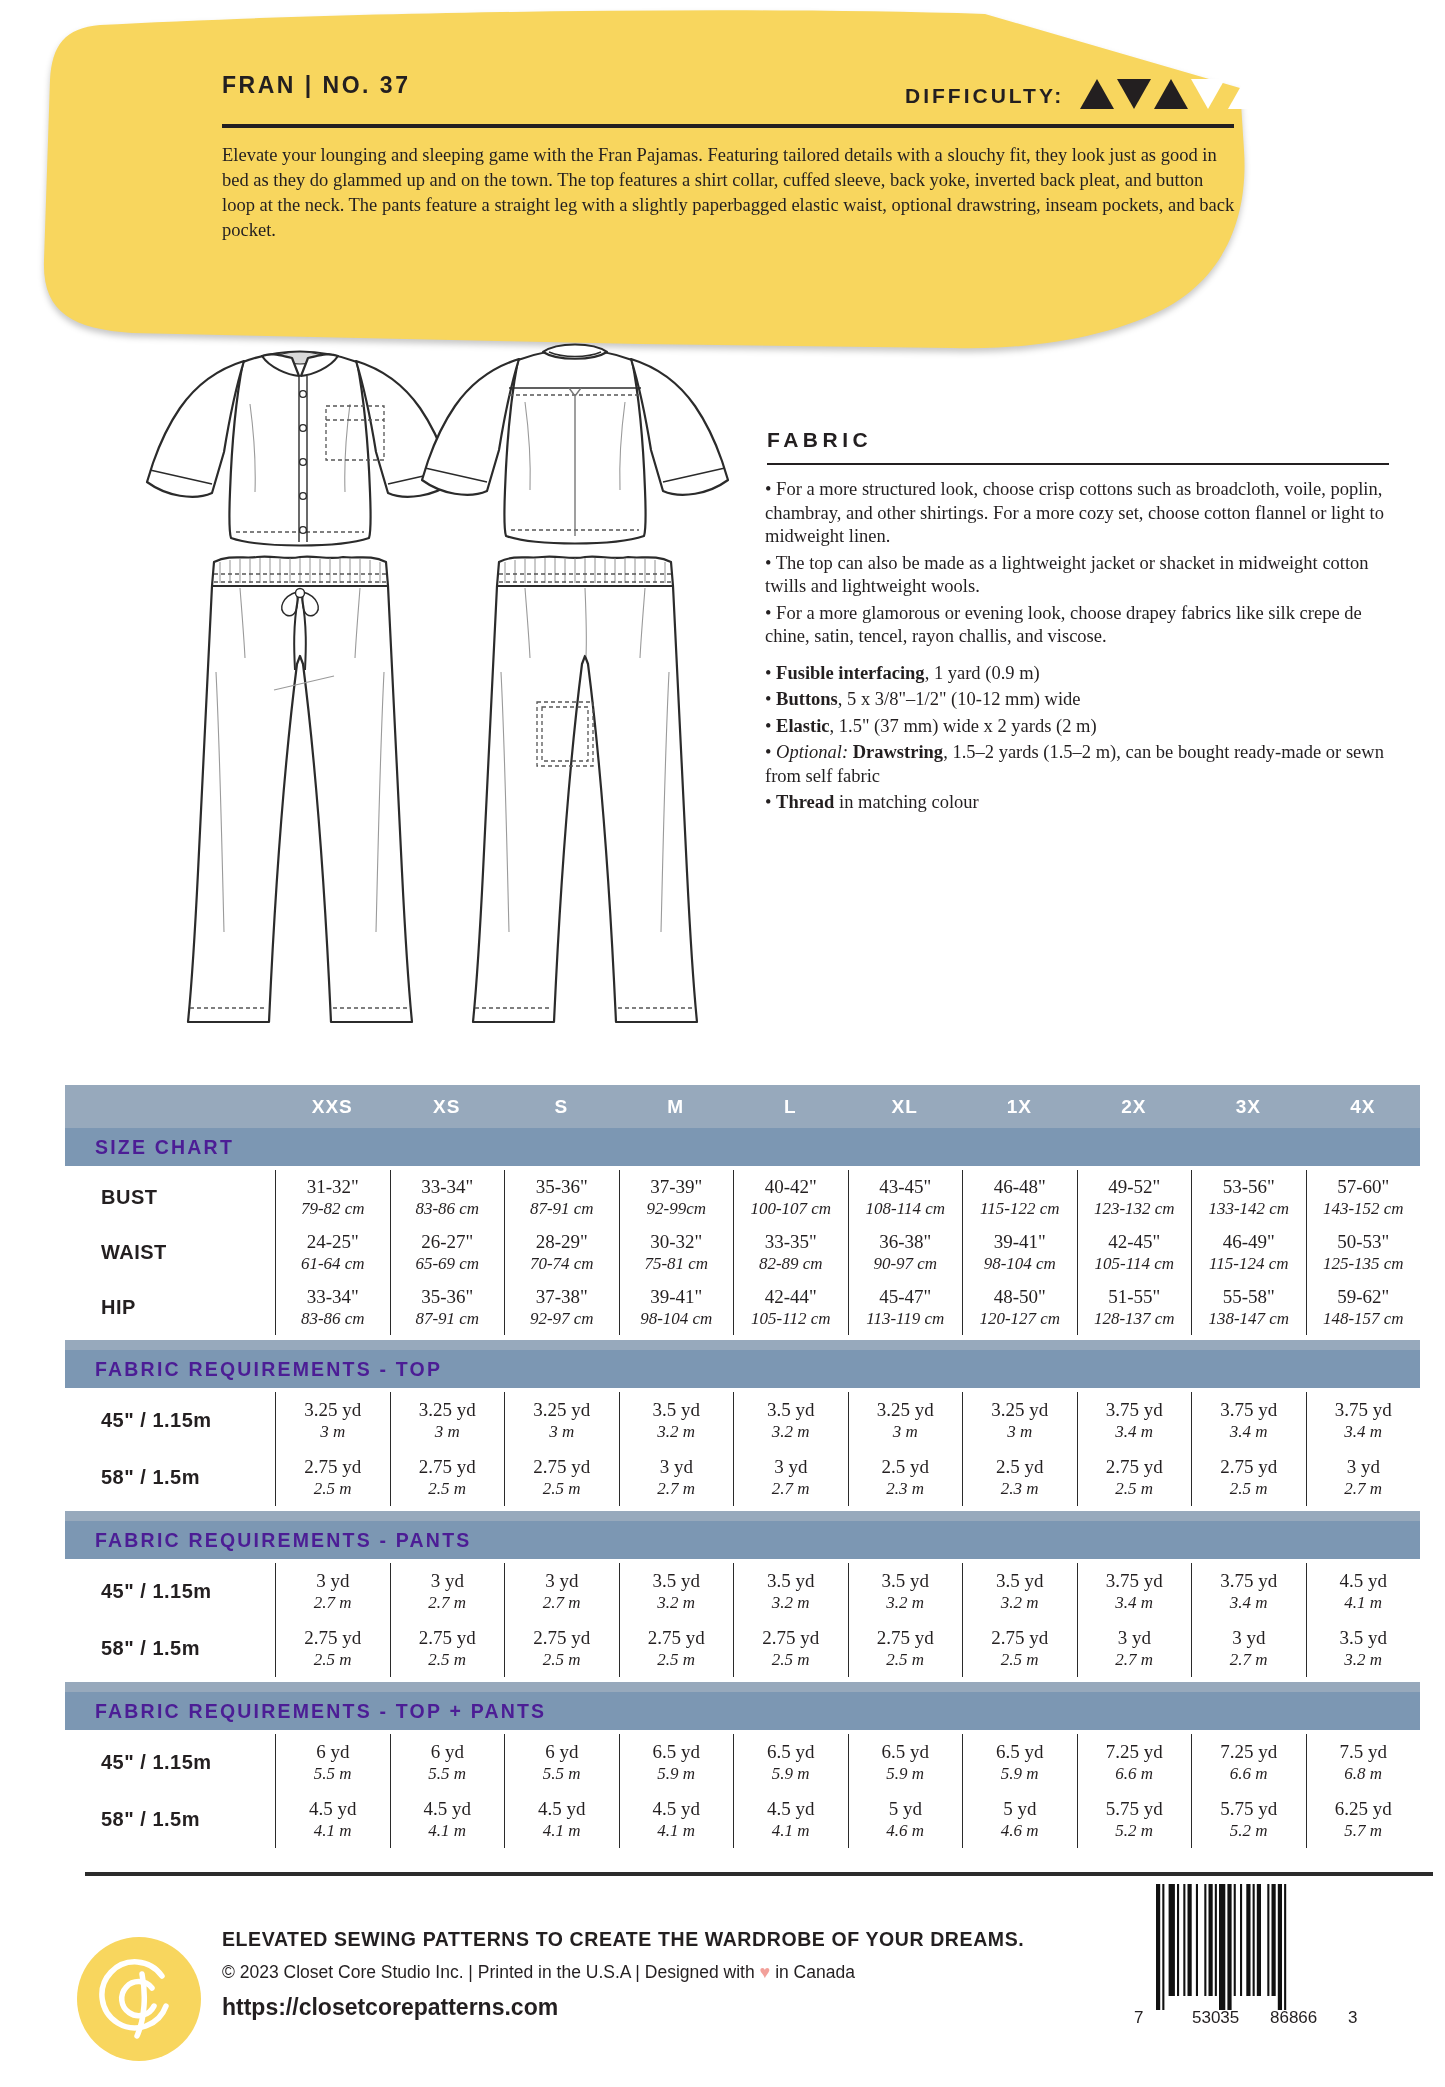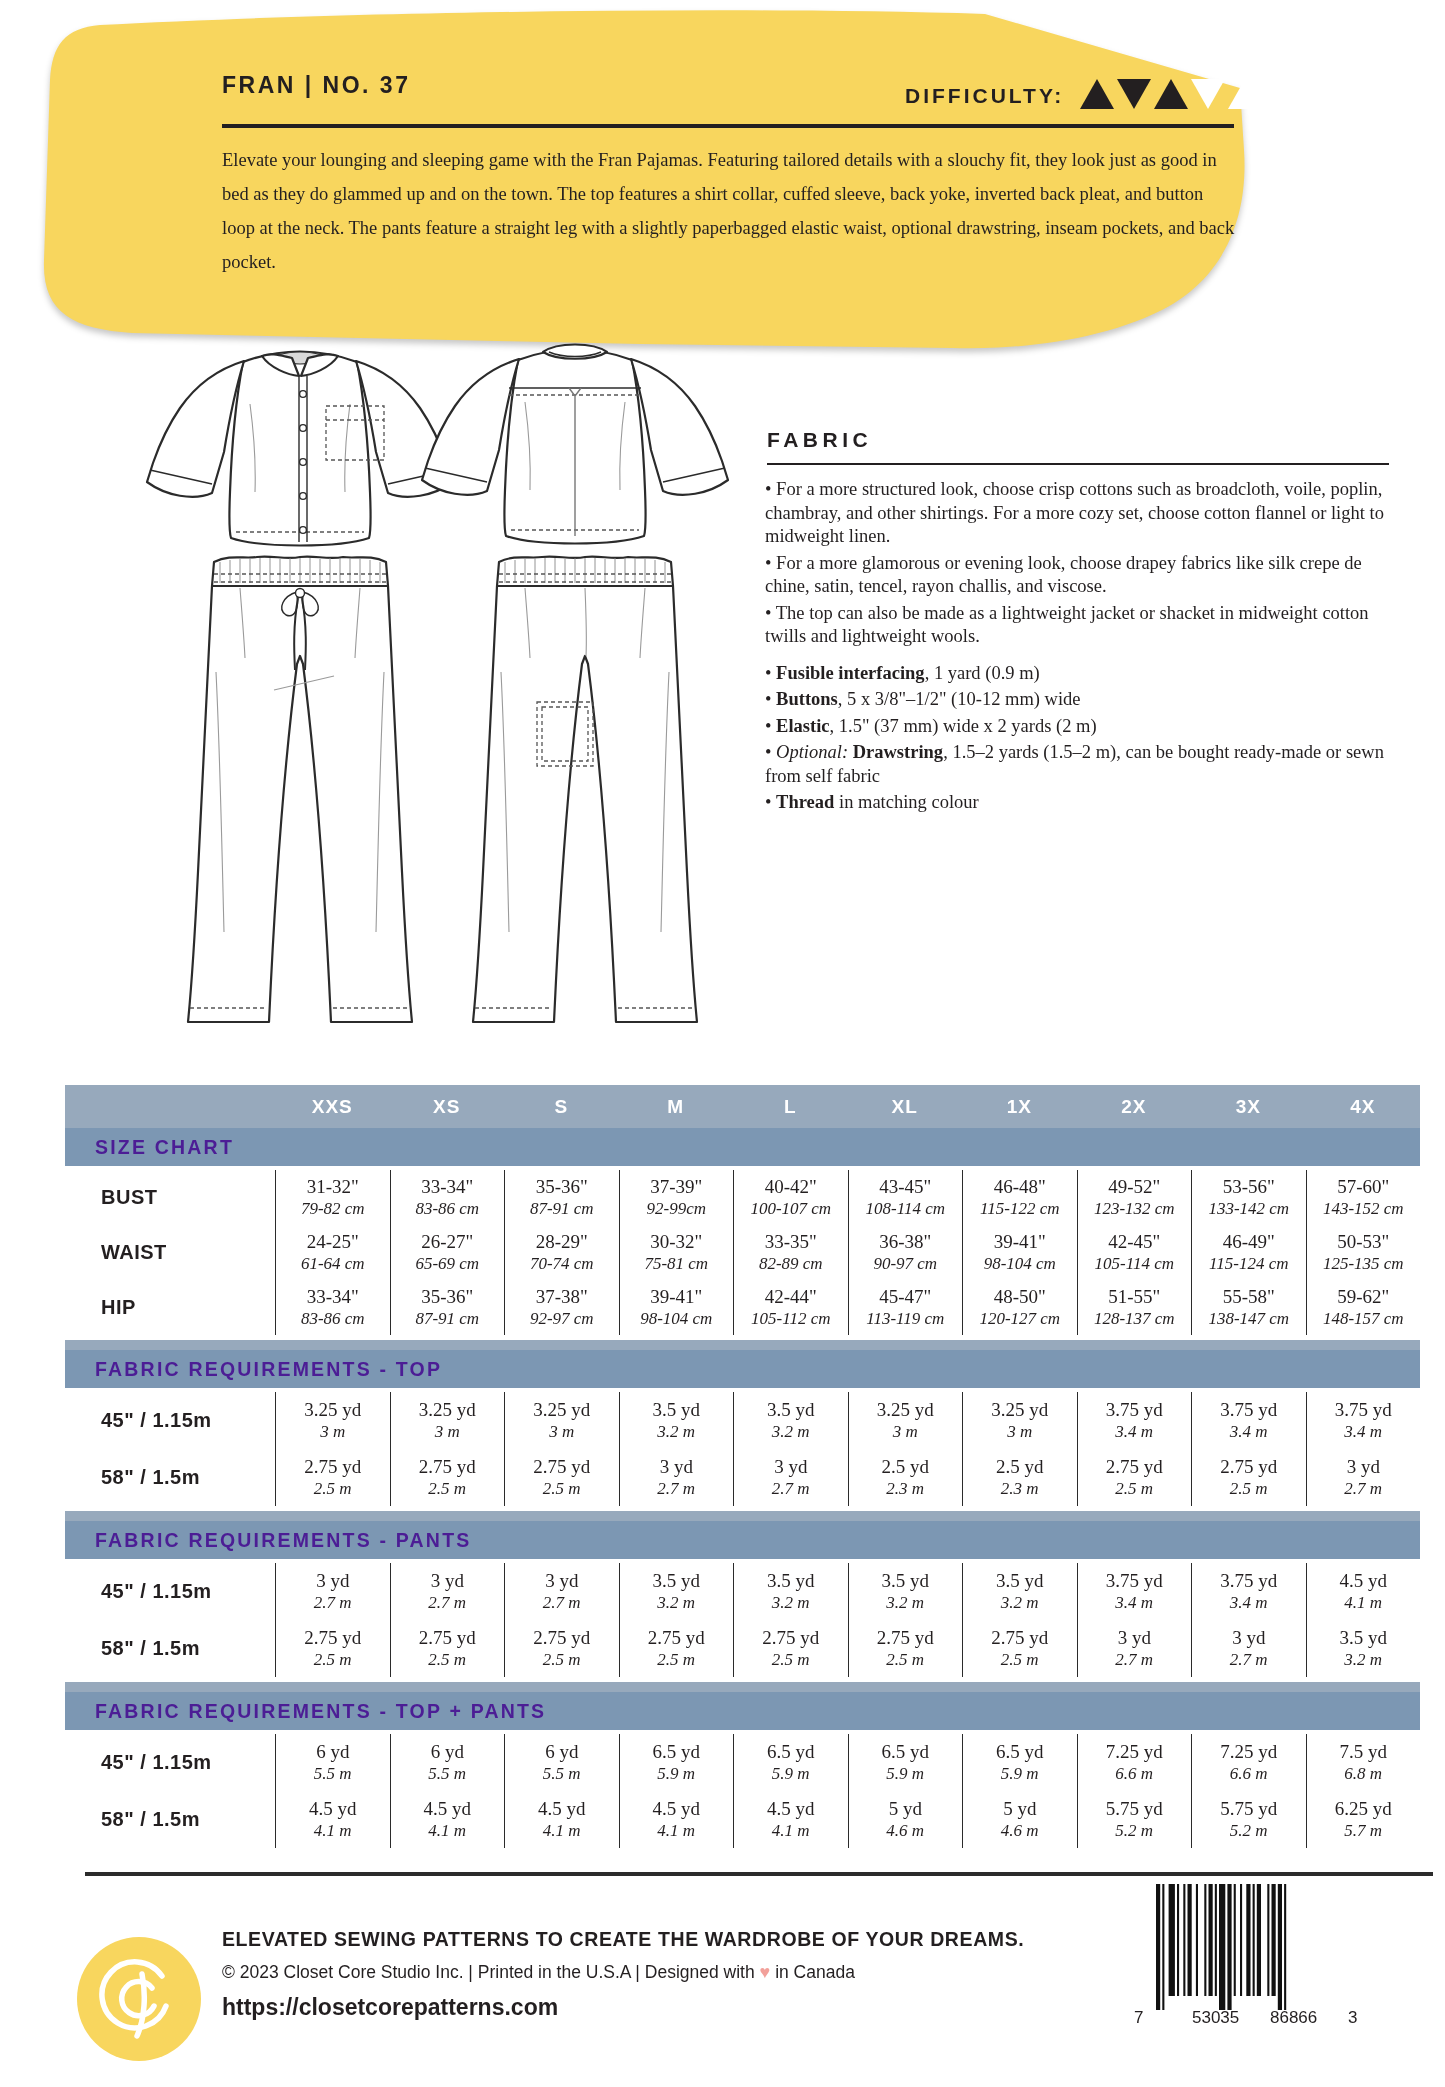--- a/index.html
+++ b/index.html
@@ -7,21 +7,21 @@
         font-family:"Liberation Sans",sans-serif;color:#231f20;overflow:hidden;padding-left:12px;}
 
   
   .blob-svg{position:absolute;left:0;top:0;width:1445px;height:380px;}
   .blob-svg path{filter:drop-shadow(0 4px 3px rgba(0,0,0,0.22));}
   .brand-title{position:absolute;left:222px;top:72px;font-size:23px;font-weight:bold;letter-spacing:2.5px;}
   .difficulty{position:absolute;left:905px;top:77px;display:flex;align-items:center;gap:16px;}
   .difficulty-label{font-size:21px;font-weight:bold;letter-spacing:3px;}
   .header-rule{position:absolute;left:222px;top:124px;width:1012px;height:3.5px;background:#231f20;}
   .description{position:absolute;left:222px;top:143px;width:1014px;
-               font-family:"Liberation Serif",serif;font-size:18.5px;line-height:34px;}
+               font-family:"Liberation Serif",serif;font-size:18.5px;line-height:25px;}
 
   
   .illus-svg{position:absolute;left:85px;top:332px;width:690px;height:728px;}
   .fabric-col{position:absolute;left:765px;top:428px;width:624px;}
   .section-heading{font-size:21px;font-weight:bold;letter-spacing:4.5px;margin:0 0 0 2px;
                    padding-bottom:11px;border-bottom:2.5px solid #231f20;}
   .bullets{margin-top:13px;font-family:"Liberation Serif",serif;font-size:18.5px;line-height:23.5px;}
   .bullets .bullet{margin-bottom:3px;}
   .supplies-gap{margin-top:30px;}
   .supply{margin-bottom:5px;}
@@ -171,22 +171,22 @@
         <rect class="stitch" x="-48" y="150" width="56" height="64"></rect>
         <rect class="stitch" x="-43" y="155" width="46" height="54"></rect>
       </g>
     </g>
   </svg>
 
   <div class="fabric-col">
     <h3 class="section-heading">FABRIC</h3>
     <div class="bullets">
         <div class="bullet">• For a more structured look, choose crisp cottons such as broadcloth, voile, poplin, chambray, and other shirtings. For a more cozy set, choose cotton flannel or light to midweight linen.</div>
+        <div class="bullet">• The top can also be made as a lightweight jacket or shacket in midweight cotton twills and lightweight wools.</div>
         <div class="bullet">• For a more glamorous or evening look, choose drapey fabrics like silk crepe de chine, satin, tencel, rayon challis, and viscose.</div>
-        <div class="bullet">• The top can also be made as a lightweight jacket or shacket in midweight cotton twills and lightweight wools.</div>
       </div>
 
     <div class="bullets">
         <div class="bullet supply">• <b>Fusible interfacing</b><span>, 1 yard (0.9 m)</span></div>
         <div class="bullet supply">• <b>Buttons</b><span>, 5 x 3/8"–1/2" (10-12 mm) wide</span></div>
         <div class="bullet supply">• <b>Elastic</b><span>, 1.5" (37 mm) wide x 2 yards (2 m)</span></div>
         <div class="bullet supply">• <i>Optional:</i><span> </span><b>Drawstring</b><span>, 1.5–2 yards (1.5–2 m), can be bought ready-made or sewn from self fabric</span></div>
         <div class="bullet supply">• <b>Thread</b><span> in matching colour</span></div>
       </div>
   </div>

